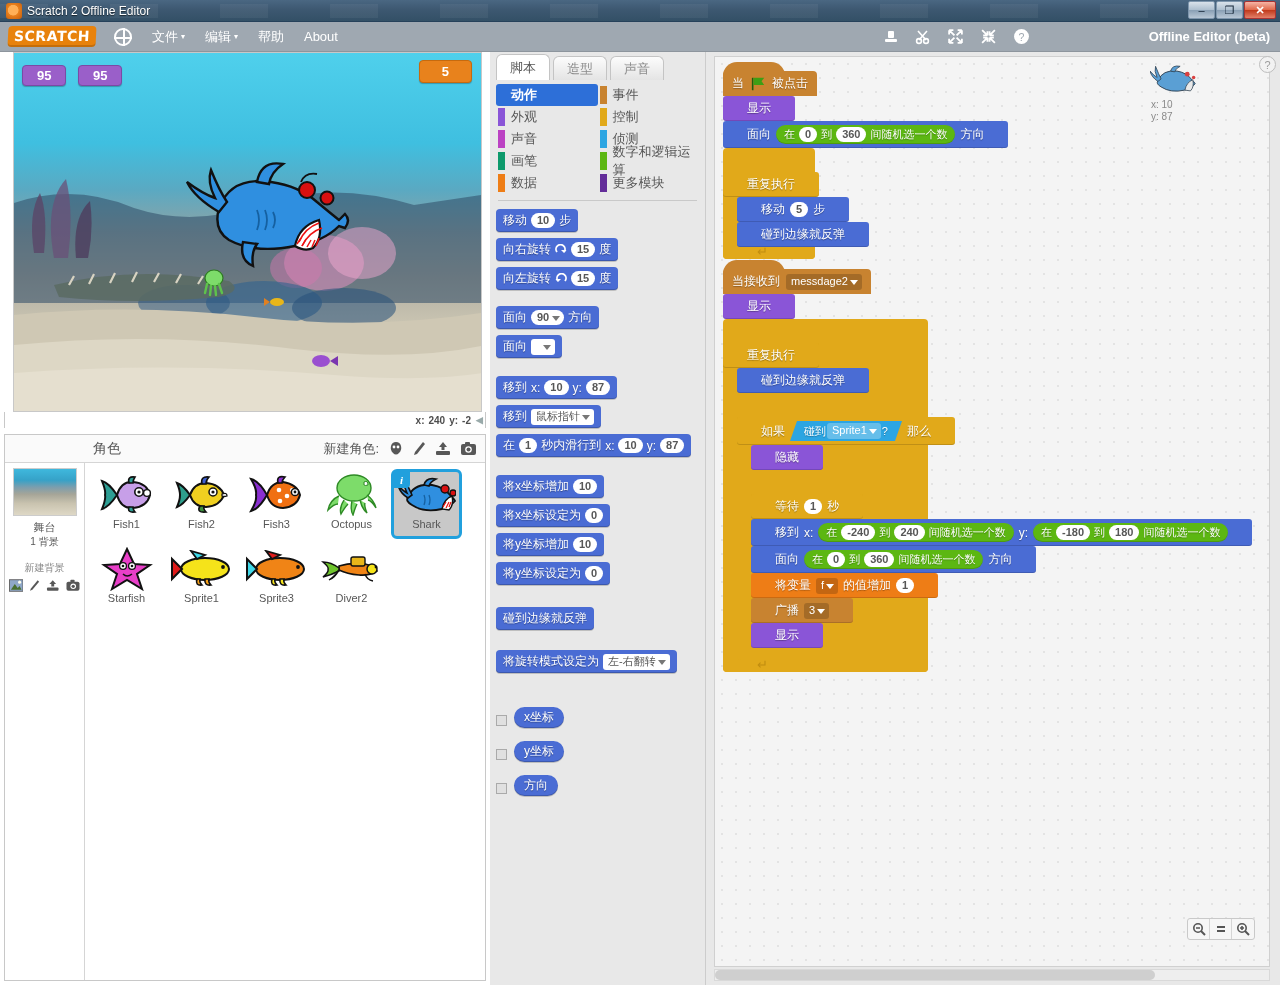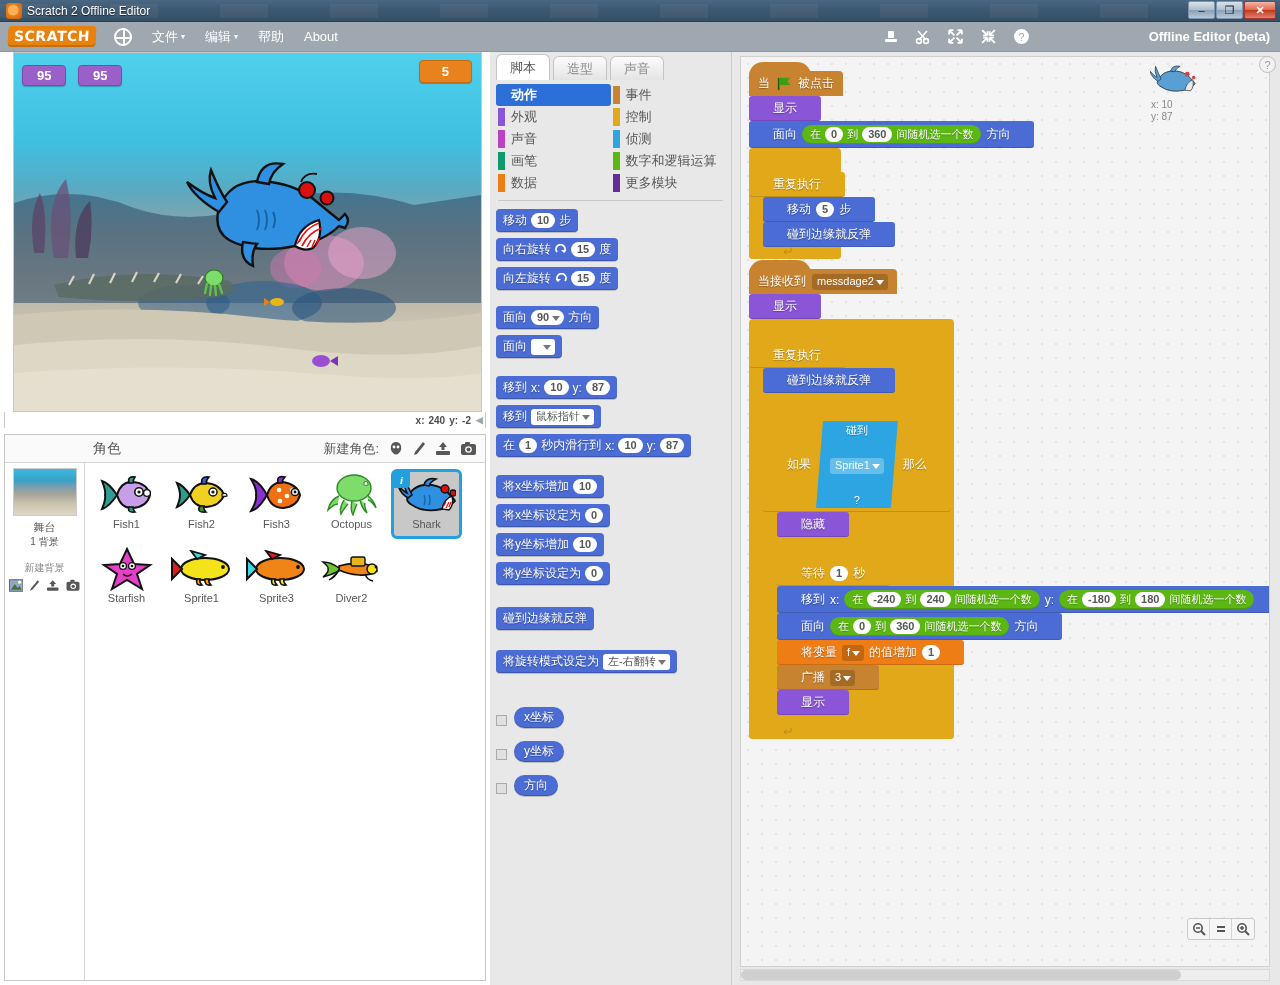--- a/index.html
+++ b/index.html
@@ -147,21 +147,21 @@
   .sprite-cell.selected { background:#c8c8c8; border:3px solid #21a0dd; padding-top:1px; }
   .sprite-cell .info-badge {
     position:absolute; left:-1px; top:-1px; width:17px;height:17px;background:#21a0dd;color:#fff;
     border-radius:3px 0 4px 0; font-size:11px; font-weight:bold; display:flex; align-items:center; justify-content:center;
     font-style:italic; font-family:"Liberation Serif", serif;
   }
   .sprite-thumb { height:44px; display:flex; align-items:center; justify-content:center; }
   .sprite-name { font-size:11px; color:#575757; margin-top:1px; }
 
   
-  .palette-col { width:242px; background:#e8e8e8; display:flex; flex-direction:column; border-right:1px solid #ccc; }
+  .palette-col { width:216px; background:#e8e8e8; display:flex; flex-direction:column; border-right:1px solid #ccc; }
   .tabs { height:28px; display:flex; align-items:flex-end; padding-left:6px; background:#e8e8e8; }
   .tab {
     height:24px; padding:0 13px; margin-right:3px;
     background: linear-gradient(to bottom,#fcfcfc,#e4e4e4);
     border:1px solid #c4c4c4; border-bottom:none; border-radius:6px 6px 0 0;
     font-size:13px; color:#8c8c8c; display:flex; align-items:center;
   }
   .tab.active { background:#fff; color:#575757; height:26px; }
   .cat-grid { display:flex; flex-wrap:wrap; padding:4px 6px 0 6px; }
   .cat {
@@ -254,25 +254,24 @@
   .c-mouth { margin-left:14px; }
   .c-bottom { height:12px; background:#e1a91a; border-radius:0 0 4px 4px; position:relative; }
   .c-bottom:after{ content:"↵"; position:absolute; right:auto; left:34px; top:-3px; color:#c18e10; font-size:13px; }
   .green-oval {
     background:#5cb712; border-radius:12px; padding:2px 8px; font-size:11px; color:#fff;
     display:inline-flex; align-items:center; gap:4px; text-shadow:0 1px 1px rgba(0,0,0,.3);
     box-shadow: inset 0 -1px 0 rgba(0,0,0,.15);
   }
   .blue-hex {
     background:#2ca5e2; padding:2px 10px; font-size:11px; color:#fff;
-    display:inline-flex; align-items:center; gap:20px;
+    display:inline-flex; align-items:center; gap:1px;
     clip-path: polygon(7px 0, 100% 0, calc(100% - 7px) 100%, 0 100%);
     padding-left:14px; padding-right:14px;
     text-shadow:0 1px 1px rgba(0,0,0,.3);
-    flex-direction:column;
   }
 </style>
 </head>
 <body>
 
 <div class="os-titlebar">
   <div class="ghost"></div>
   <div class="os-icon"></div>
   <div class="os-title">Scratch 2 Offline Editor</div>
   <div class="os-buttons">

